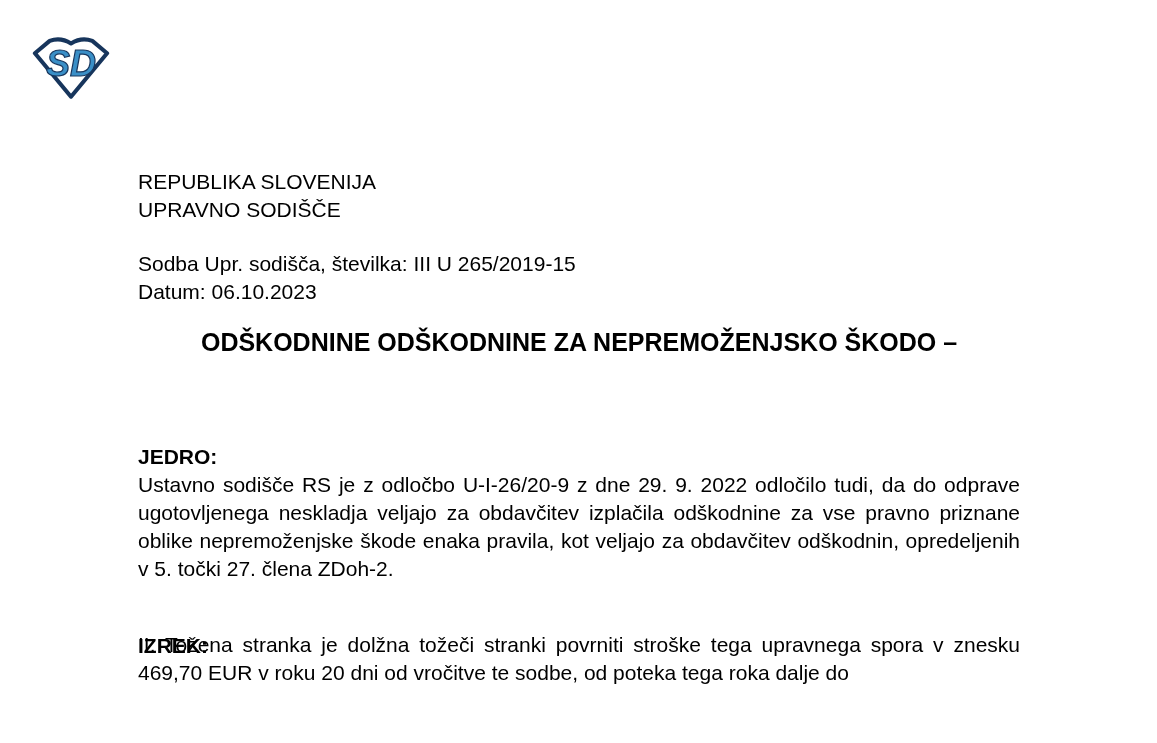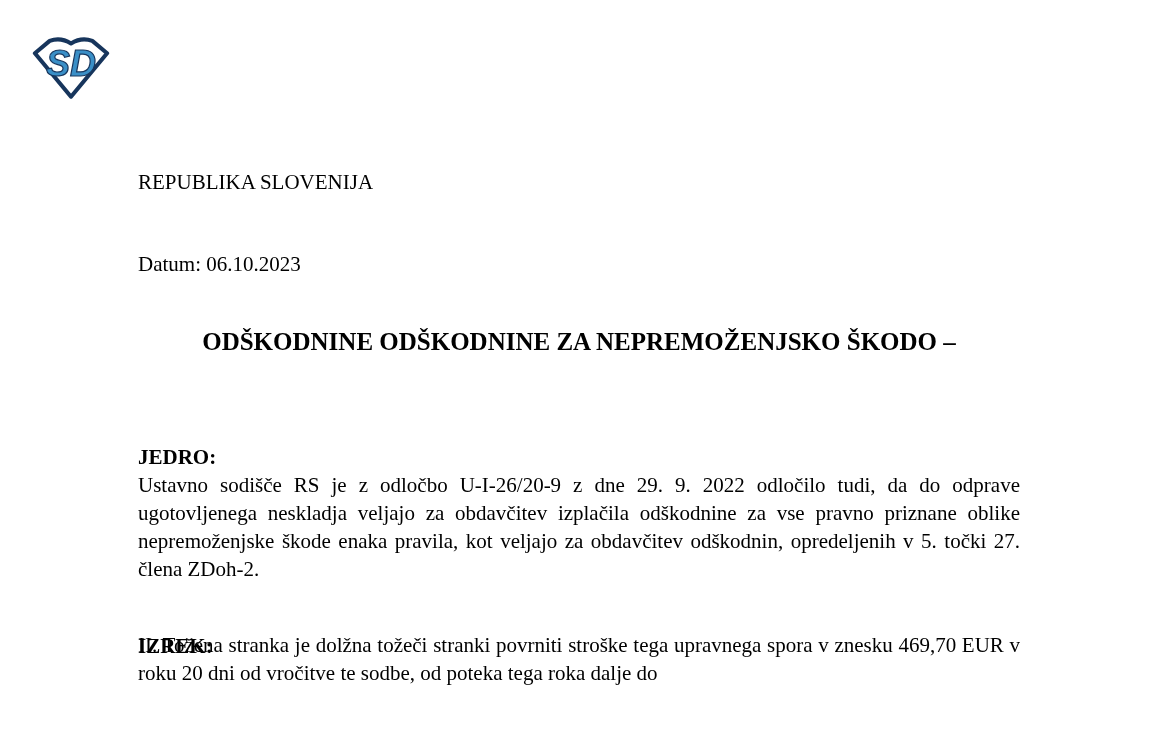--- a/index.html
+++ b/index.html
@@ -21,21 +21,20 @@
     position: absolute;
     left: 30px;
     top: 36px;
     width: 82px;
     height: 64px;
   }
   .content-block {
     position: absolute;
     left: 138px;
     width: 882px;
-    font-family: Liberation Serif, serif;
   }
   .institution { top: 168px; font-size: 21px; line-height: 28px; }
   .caseinfo    { top: 250px; font-size: 21px; line-height: 28px; }
   .doc-title {
     top: 326px;
     font-size: 25px;
     line-height: 32px;
     font-weight: bold;
     text-align: center;
   }
@@ -51,23 +50,25 @@
 <div class="page">
 
   <svg class="logo" viewBox="0 0 100 78" xmlns="http://www.w3.org/2000/svg">
     <path d="M6 21 L24 6 Q37 1 50 9 Q63 1 76 6 L94 21 L50 74 Z" fill="#ffffff" stroke="#17355c" stroke-width="5" stroke-linejoin="round"></path>
     <text x="50" y="49" font-size="44" font-weight="bold" font-style="italic" text-anchor="middle" fill="#3a8fc7" stroke="#17355c" stroke-width="1.5" font-family="Liberation Sans, sans-serif">SD</text>
     <path d="M44 58 L50 52 L56 58 L50 68 Z" fill="#ffffff" opacity="0.9"></path>
   </svg>
 
   <div class="content-block institution">
     <div>REPUBLIKA SLOVENIJA</div>
+    <div>UPRAVNO SODIŠČE</div>
   </div>
 
   <div class="content-block caseinfo">
+    <div>Sodba Upr. sodišča, številka: III U 265/2019-15</div>
     <div>Datum: 06.10.2023</div>
   </div>
 
   <div class="content-block doc-title">
     <div>ODŠKODNINE ODŠKODNINE ZA NEPREMOŽENJSKO ŠKODO –</div>
   </div>
 
   <div class="content-block jedro-heading">JEDRO:</div>
 
   <div class="content-block jedro-body">

